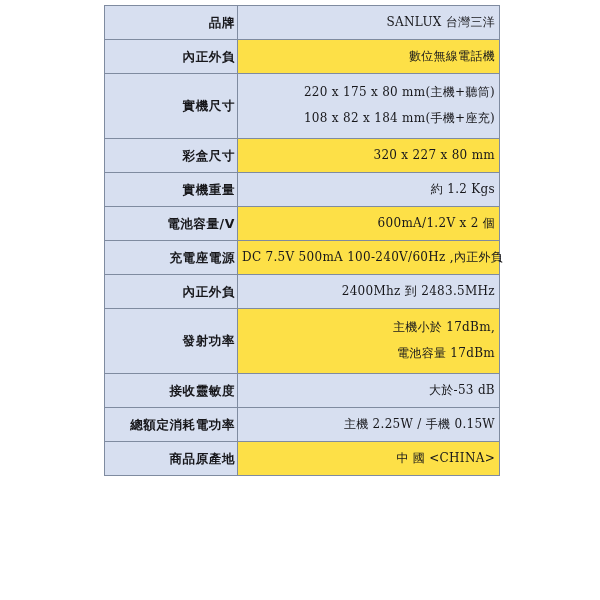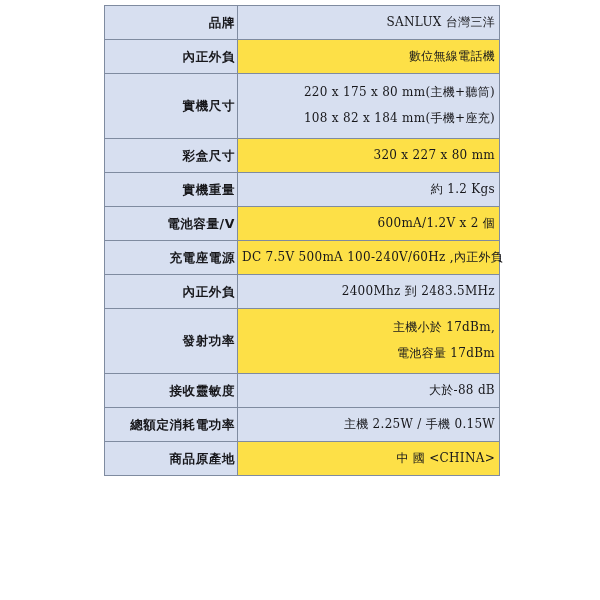--- a/index.html
+++ b/index.html
@@ -161,21 +161,21 @@
           <td class="value-cell plain">
             <span class="value-line">主機小於 17dBm,</span>
             <span class="value-line">電池容量 17dBm</span>
           </td>
         </tr>
         <tr class="row-single">
           <td class="label-cell">
             <span class="label-text">接收靈敏度</span>
           </td>
           <td class="value-cell tint">
-            <span class="value-line">大於-88 dB</span>
+            <span class="value-line">大於-53 dB</span>
           </td>
         </tr>
         <tr class="row-single">
           <td class="label-cell">
             <span class="label-text">總額定消耗電功率</span>
           </td>
           <td class="value-cell tint">
             <span class="value-line">主機 2.25W / 手機 0.15W</span>
           </td>
         </tr>

